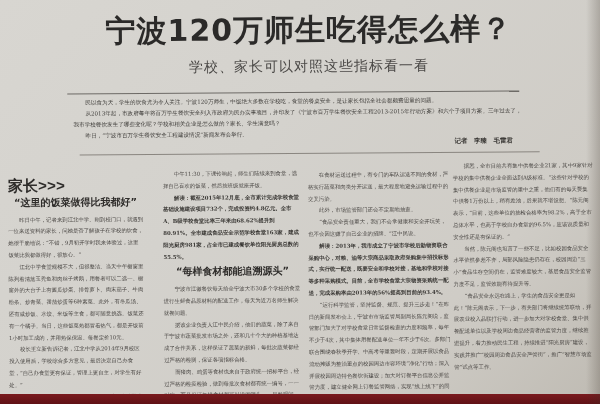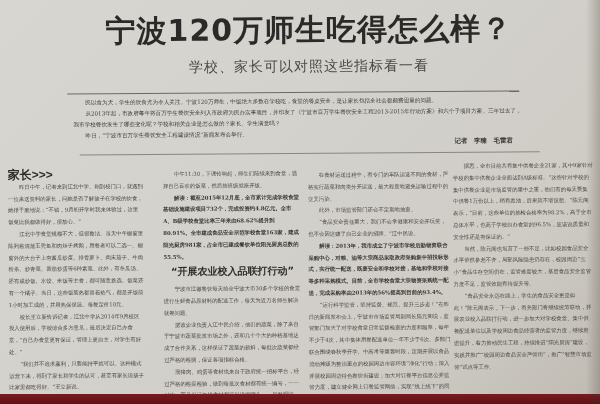--- a/index.html
+++ b/index.html
@@ -35,21 +35,21 @@
       position: absolute; left: 455px; top: 138px; font-size: 6.5px; color: #3b3936; font-weight: bold;
       word-spacing: 4px;
     }
     .col {
       position: absolute; top: 158px; width: 140px;
       font-family: "DejaVu Serif", serif; font-size: 5.4px; line-height: 11.8px; color: #4a4744;
     }
     .col p { margin: 0; text-indent: 11px; }
     .col p.interp { font-weight: bold; color: #3a3835; }
     .col .lbl { font-weight: bold; color: #3b3936; }
-    .sec-tag { font-family: Liberation Sans, sans-serif; font-size: 12px; font-weight: bold; color: #2f2d2b; margin-top: 6px; }
+    .sec-tag { font-family: Liberation Mono, monospace; font-size: 15px; font-weight: bold; color: #2f2d2b; margin-top: 18px; }
     .sec-title { font-family: "DejaVu Sans", sans-serif; font-size: 10px; font-weight: bold; color: #2f2d2b; text-align: center; margin: 3px 0 6px 0; }
     .c1 { left: 8px; top: 162px; width: 135px; }
     .c2 { left: 163px; top: 168px; width: 138px; }
     .c3 { left: 308px; top: 170px; width: 142px; }
     .c4 { left: 453px; top: 162px; width: 140px; }
     .red-band {
       position: absolute; left: 0; top: 394px; width: 600px; height: 12px;
       background: linear-gradient(180deg, #7a1a1e 0%, #5a1014 100%);
     }
     .fold-shadow {
@@ -71,30 +71,31 @@
     <p>民以食为天，学生的饮食尤为令人关注。宁波120万师生，中饭绝大多数在学校吃，食堂的餐桌安全，是让家长包括全社会都颇费思量的问题。</p>
     <p>从2013年起，市政府每年将百万学生餐饮安全列入市政府为民办实事项目，并印发了《宁波市百万学生餐饮安全工程2013-2015年行动方案》和六个子项目方案。三年过去了，我市学校餐饮发生了哪些变化呢？学校和相关企业是怎么做的？家长、学生满意吗？</p>
     <p>昨日，“宁波市百万学生餐饮安全工程建设情况”新闻发布会举行。</p>
   </div>
   <div class="byline">记者　李臻　毛雷君</div>
 
   <div class="rule-bottom"></div>
 
   <div class="col c1">
     <div class="sec-tag">家长&gt;&gt;&gt;</div>
+    <div class="sec-title">“这里的饭菜做得比我都好”</div>
     <p>昨日中午，记者来到江北中学。刚到校门口，就遇到一位来送资料的家长，问她是否了解孩子在学校的饮食，她很干脆地说：“不错，9月初开学时我来体验过，这里饭菜比我都做得好，很放心。”</p>
     <p>江北中学食堂规模不大，但很整洁。当天中午橱窗里陈列着清蒸玉秃鱼和肉丝子烤鹅，用餐者可以二选一。橱窗外的大台子上有酱瓜炒蛋、排骨萝卜、肉末茄子、牛肉粉条、炒青菜、番茄炒蛋等6种素菜。此外，有冬瓜汤、还有咸炒饭、水饺、米饭等主食，都可随意挑选。饭菜还有一个橘子。当日，这些饭菜热都冒着热气，都是开饭前1小时加工成的，并用热保保温。每餐定价10元。</p>
     <p>校长王立新告诉记者，江北中学从2014年9月校区投入使用后，学校综合多方意见，最后决定自己办食堂，“自己办食堂更有保证，管理上更自主，对学生有好处。”</p>
     <p>“我们并不追求赢利，只要能持平就可以。这种模式运营下来，得到了家长和学生的认可，甚至有家长说孩子比家里都吃得好。”王立新说。</p>
   </div>
 
   <div class="col c2">
     <p>中午11:30，下课铃响起，师生们陆续来到食堂，选择自己喜欢的饭菜，然后按班级就座开饭。</p>
     <p class="interp"><span class="lbl">解读：</span><span>截至2015年12月底，全市累计完成学校食堂基础设施建设项目732个，完成投资约4.8亿元。全市A、B级学校食堂比率三年来由68.62%提升到80.91%。全市建成食品安全示范学校食堂163家，建成阳光厨房981家，占全市已建成餐饮单位阳光厨房总数的55.5%。</span></p>
-    <div class="sec-title">“开展农业校入品联打行动”</div>
+    <div class="sec-title">“每样食材都能追溯源头”</div>
     <p>宁波市江徽餐饮每天给全宁波大市30多个学校的食堂进行生鲜食品原材料的配送工作，每天为近万名师生解决就餐问题。</p>
     <p>据该企业负责人江中民介绍，他们的蔬菜，除了来自于宁波市蔬菜批发市场之外，还和几十个大的种植基地达成了合作关系，这样保证了蔬菜的新鲜，每批次蔬菜都经过严格的检测，保证各项指标合格。</p>
     <p>而猪肉、鸡蛋等食材也来自于政府统一招标平台，经过严格的检疫检验，做到每批次食材都有统一编号，一一对应，而且保证每样食材都可以追溯源头，一旦发现问题，可马上找出是哪个环节出了状况。</p>
   </div>
 
   <div class="col c3">
     <p>在食材运送过程中，有专门的车队运送不同的食材，严格实行蔬菜和肉类分开运送，最大程度地避免运输过程中的交叉污染。</p>
     <p>此外，市场监管部门还会不定期地抽查。</p>
     <p>“食品安全责任重大，我们不会拿健康和安全开玩笑，也不会因这赚了自己企业的招牌。”江中民说。</p>
     <p class="interp"><span class="lbl">解读：</span><span>2013年，我市成立了宁波市学校后勤物资联合采购中心，对粮、油等大宗商品采取政府采购集中招投标形式，实行统一配送，既要安全和学校对接，基地和学校对接等多种采购模式。目前，全市学校食堂大宗物资采购统一配送，完成采购率由2013年的56%提高到目前的93.4%。</span></p>

